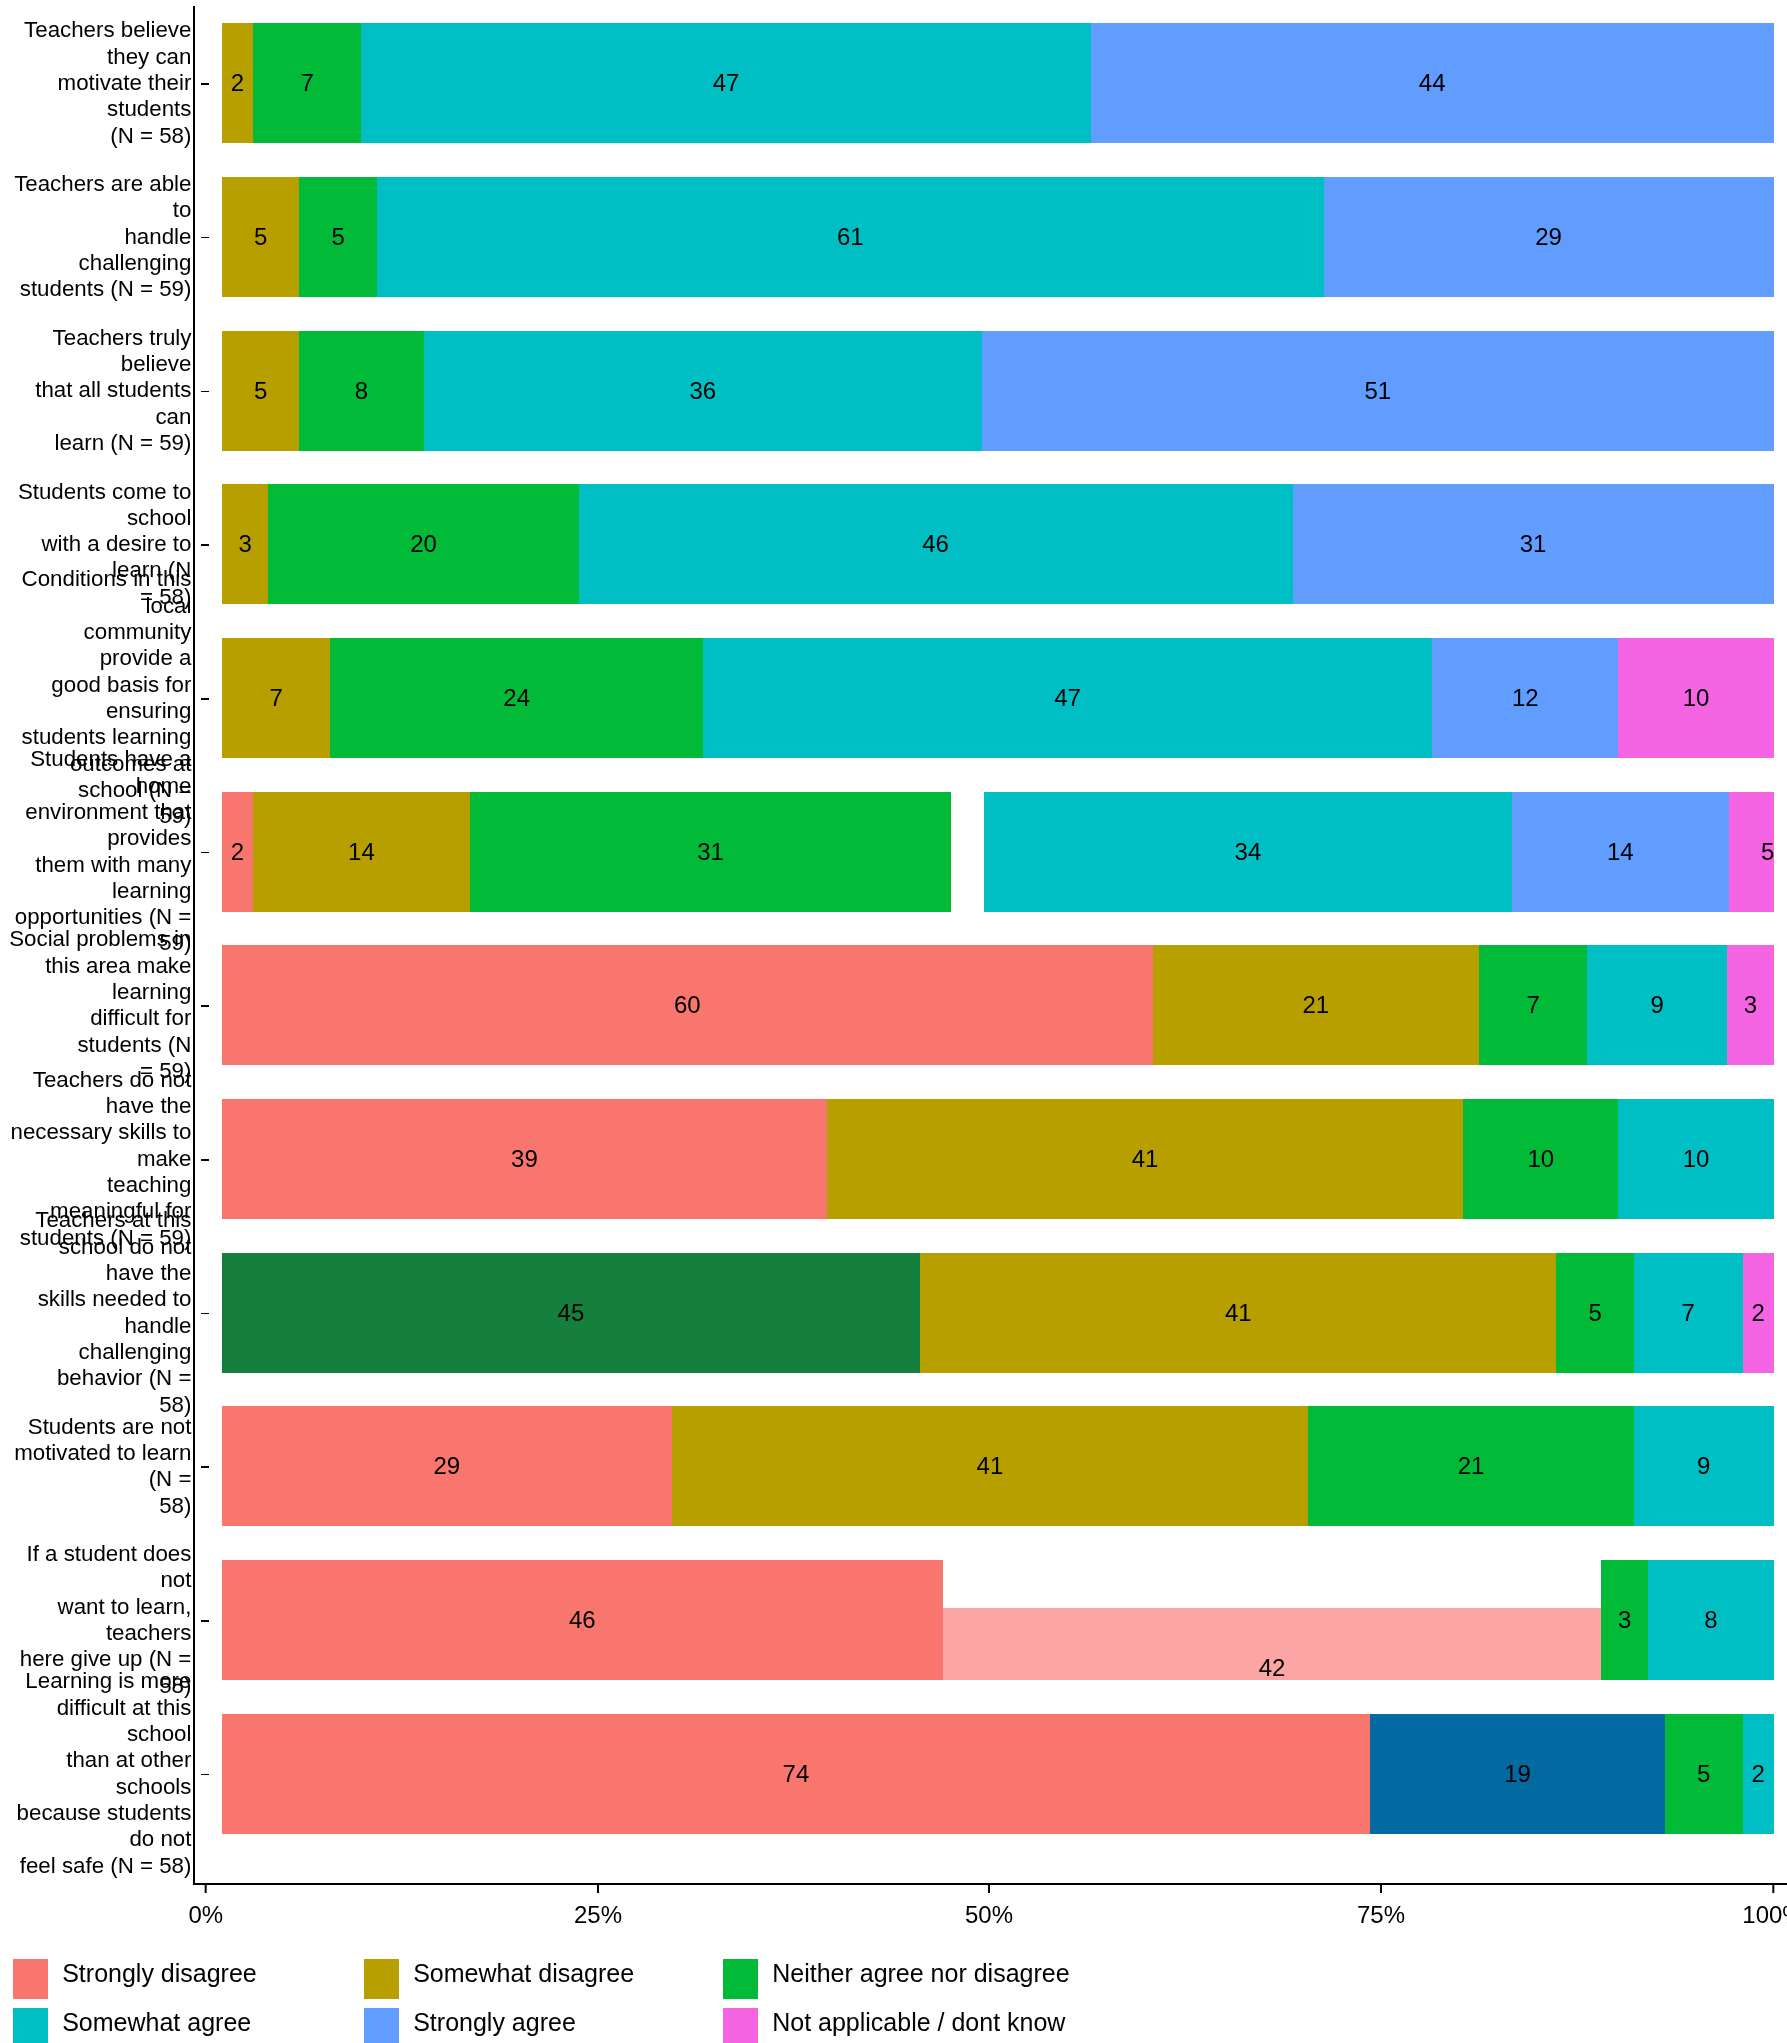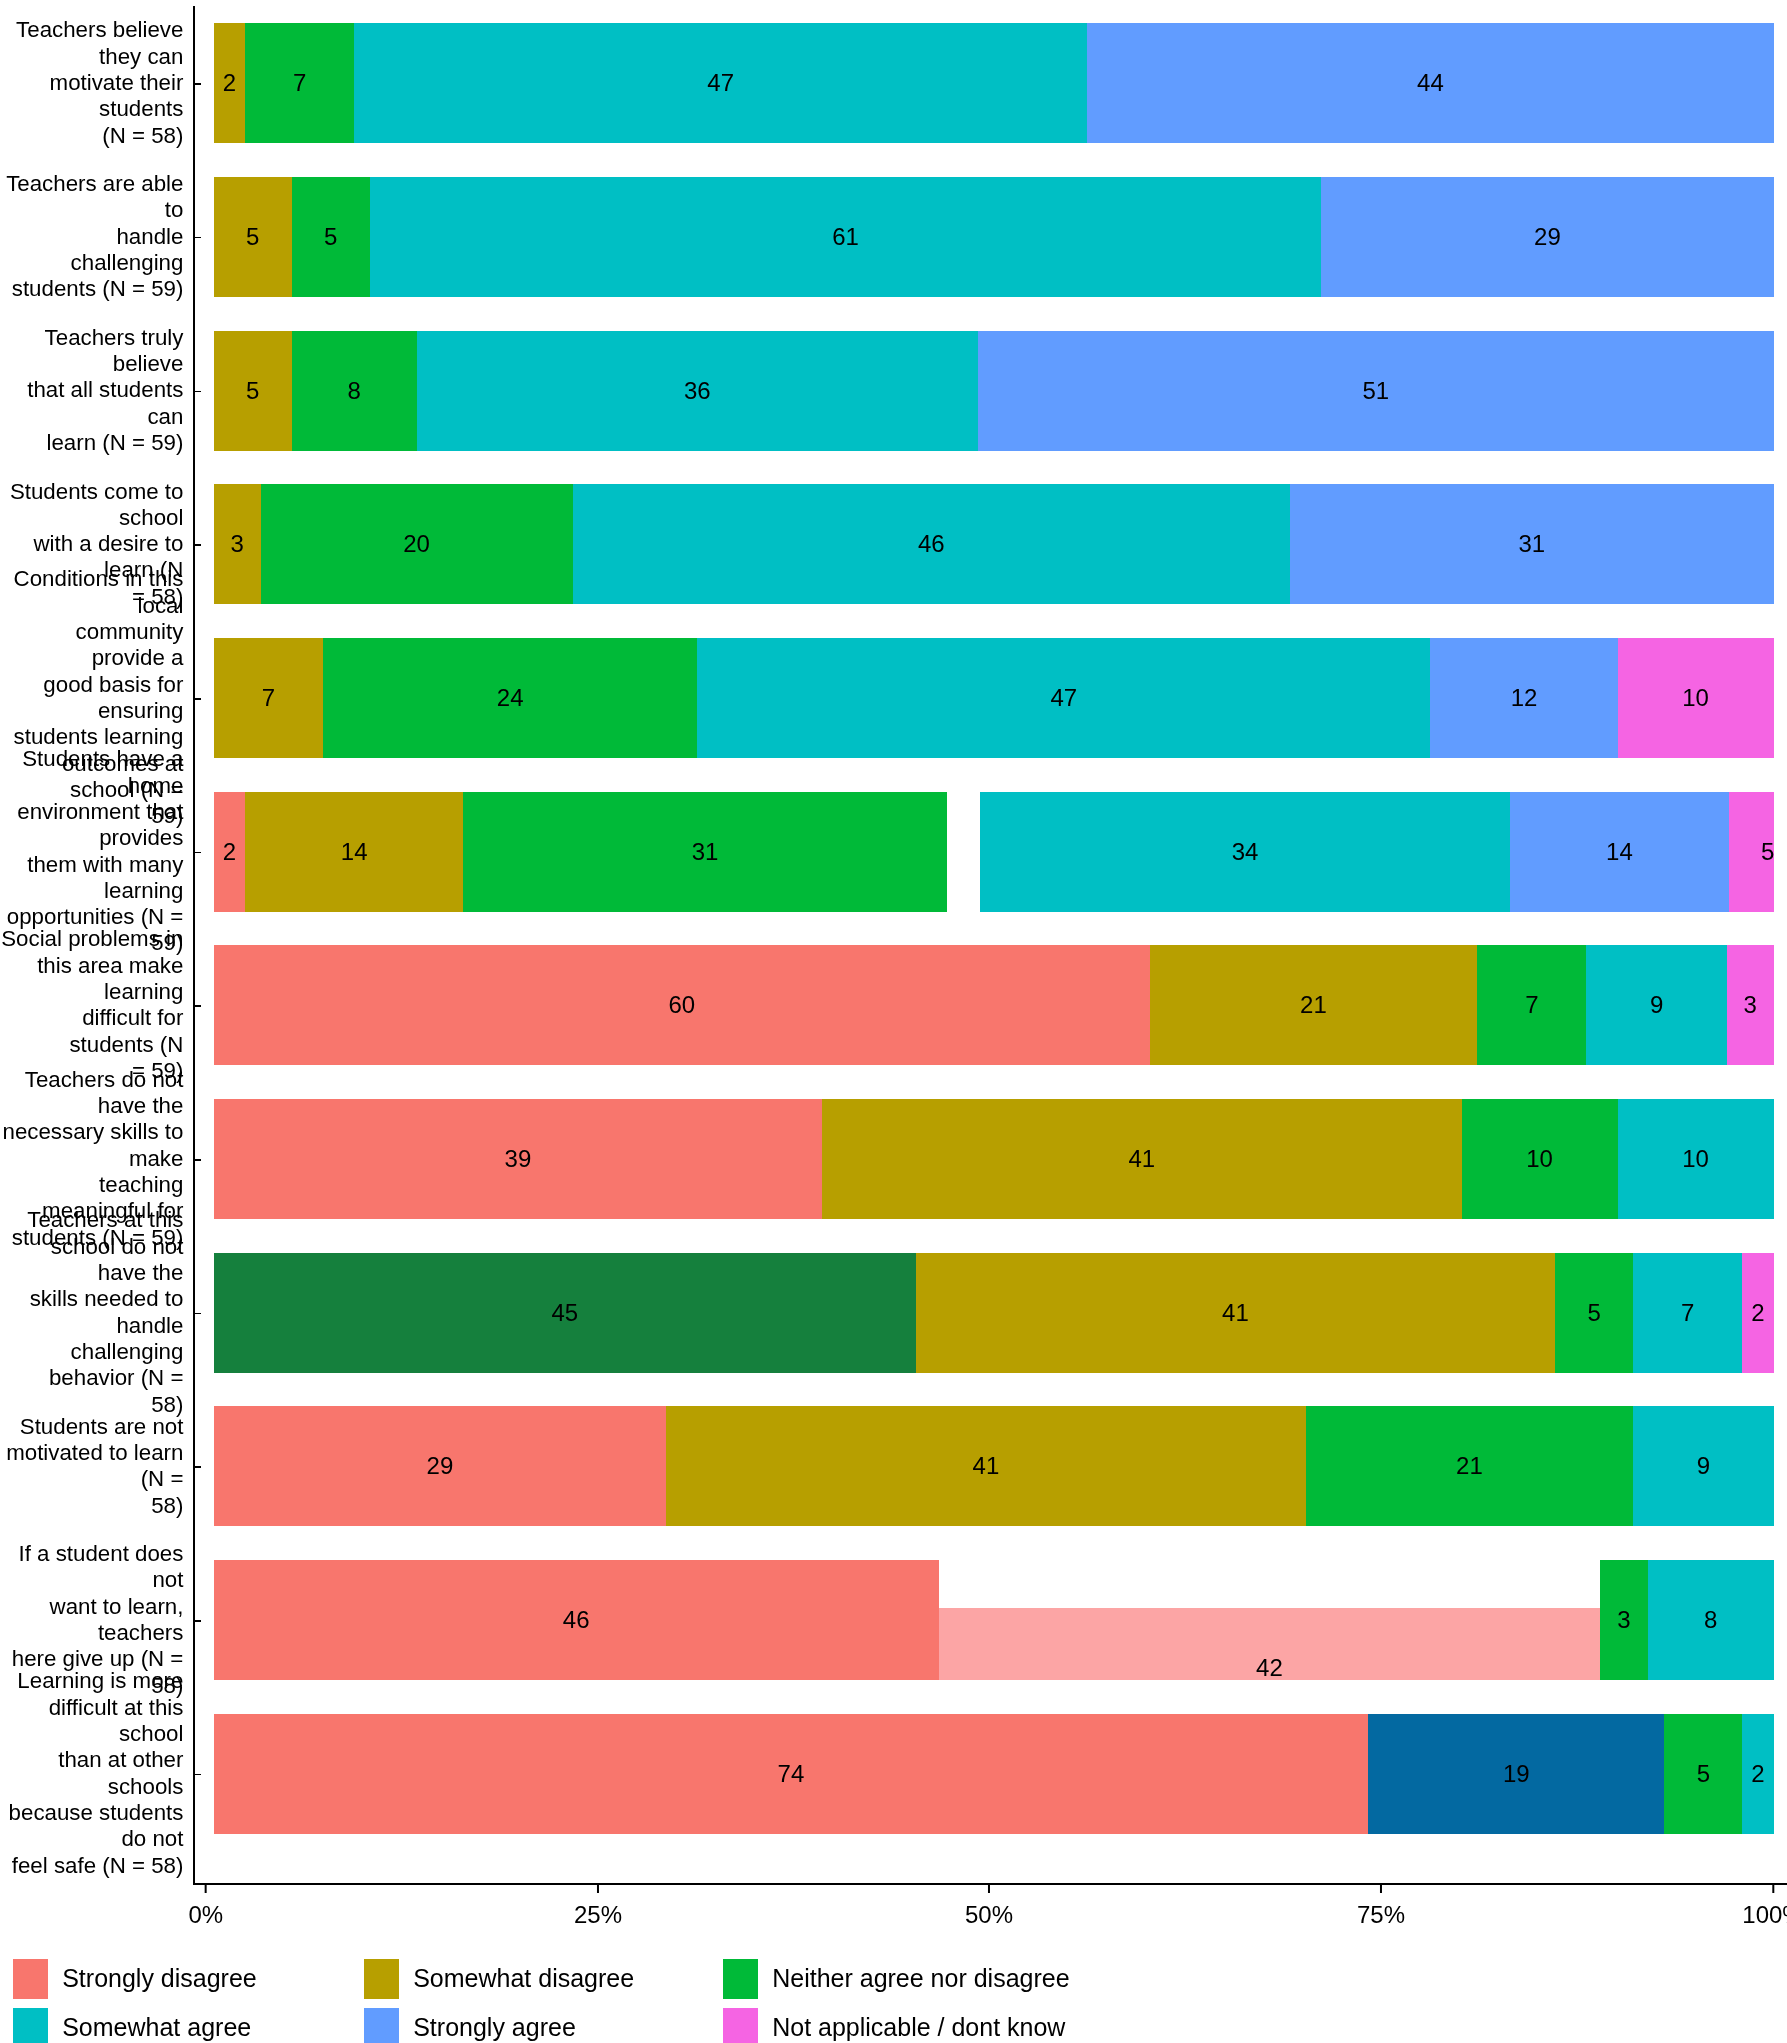--- a/index.html
+++ b/index.html
@@ -29,20 +29,21 @@
   }
 
   #rows {
     position: absolute;
     left: 0;
     top: 6.4px;
     width: 1788px;
     height: 1844px;
     display: flex;
     flex-direction: column;
+    padding-left: 8px;
   }
 
   .row {
     display: flex;
     flex-direction: row;
     align-items: stretch;
     flex: 1 1 0;
     min-height: 0;
   }
 
@@ -155,21 +156,20 @@
     width: 1756px;
     display: grid;
     grid-template-columns: 351px 359px 447px;
     grid-auto-rows: 43px;
     row-gap: 6.4px;
     align-items: center;
   }
   .legend-item {
     display: flex;
     flex-direction: row;
-    align-items: center;
   }
   .legend-swatch {
     width: 35px;
     height: 40px;
     flex: 0 0 35px;
   }
   .legend-label {
     margin-left: 14.4px;
     font-size: 25px;
     white-space: nowrap;

